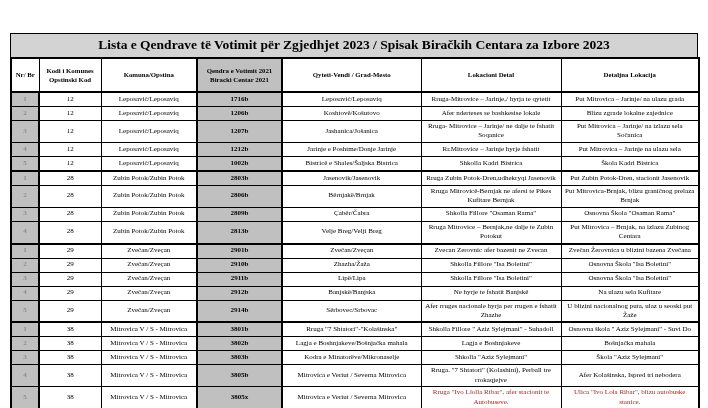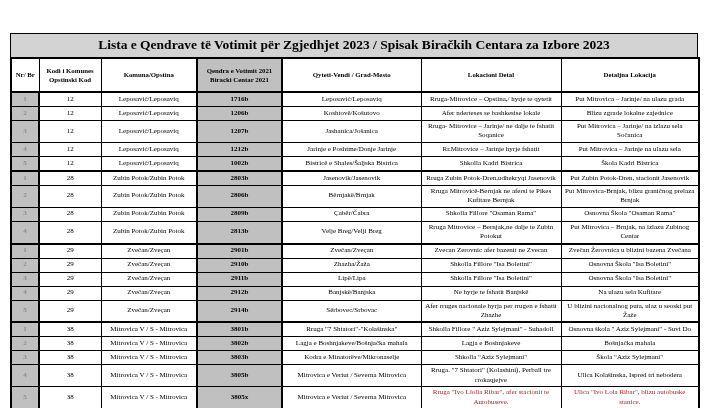--- a/index.html
+++ b/index.html
@@ -102,21 +102,21 @@
           <th>Detaljna Lokacija</th>
         </tr>
     </thead>
     <tbody id="table-body">
         <tr>
           <td class="nr-cell">1</td>
           <td class="code-cell">12</td>
           <td class="mun-cell">Leposavić/Leposaviq</td>
           <td class="center-cell">1716b</td>
           <td class="place-cell">Leposavić/Leposaviq</td>
-          <td class="loc-cell">Rruga-Mitrovice – Opstina,/ hyrje te qytetit</td>
+          <td class="loc-cell">Rruga-Mitrovice – Jarinje,/ hyrja te qytetit</td>
           <td class="loc-cell">Put Mitrovica – Jarinje/ na ulazu grada</td>
         </tr>
         <tr>
           <td class="nr-cell">2</td>
           <td class="code-cell">12</td>
           <td class="mun-cell">Leposavić/Leposaviq</td>
           <td class="center-cell">1206b</td>
           <td class="place-cell">Koshtovë/Košutovo</td>
           <td class="loc-cell">Afer nderteses se bashkesise lokale</td>
           <td class="loc-cell">Blizu zgrade lokalne zajednice</td>
@@ -175,21 +175,21 @@
           <td class="loc-cell">Shkolla Fillore "Osaman Rama"</td>
           <td class="loc-cell">Osnovna Škola "Osaman Rama"</td>
         </tr>
         <tr>
           <td class="nr-cell">4</td>
           <td class="code-cell">28</td>
           <td class="mun-cell">Zubin Potok/Zubin Potok</td>
           <td class="center-cell">2813b</td>
           <td class="place-cell">Velje Breg/Velji Breg</td>
           <td class="loc-cell">Rruga Mitrovice – Bernjak,ne dalje te Zubin Potokut</td>
-          <td class="loc-cell">Put Mitrovica – Brnjak, na izlazu Zubinog Centar</td>
+          <td class="loc-cell">Put Mitrovica – Brnjak, na izlazu Zubinog Centara</td>
         </tr>
         <tr class="group-start">
           <td class="nr-cell">1</td>
           <td class="code-cell">29</td>
           <td class="mun-cell">Zvečan/Zveçan</td>
           <td class="center-cell">2901b</td>
           <td class="place-cell">Zvečan/Zveçan</td>
           <td class="loc-cell">Zvecan Zerovnic afer bazenit ne Zvecan</td>
           <td class="loc-cell">Zvečan Žerovnica u blizini bazena Zvečana</td>
         </tr>
@@ -256,21 +256,21 @@
           <td class="loc-cell">Shkolla "Aziz Sylejmani"</td>
           <td class="loc-cell">Škola "Aziz Sylejmani"</td>
         </tr>
         <tr>
           <td class="nr-cell">4</td>
           <td class="code-cell">38</td>
           <td class="mun-cell">Mitrovica V / S - Mitrovica</td>
           <td class="center-cell">3805b</td>
           <td class="place-cell">Mitrovica e Veriut / Severna Mitrovica</td>
           <td class="loc-cell">Rruga. "7 Shtatori" (Kolashini), Perball tre rrokaqjejve</td>
-          <td class="loc-cell">Ulica Kolašinska, Ispred tri nebodera</td>
+          <td class="loc-cell">Afer Kolašinska, Ispred tri nebodera</td>
         </tr>
         <tr>
           <td class="nr-cell">5</td>
           <td class="code-cell">38</td>
           <td class="mun-cell">Mitrovica V / S - Mitrovica</td>
           <td class="center-cell">3805x</td>
           <td class="place-cell">Mitrovica e Veriut / Severna Mitrovica</td>
           <td class="loc-cell red">Rruga "Ivo Llolla Ribar", afer stacionit te Autobuseve.</td>
           <td class="loc-cell red">Ulica "Ivo Lola Ribar", blizu autobuske stanice.</td>
         </tr>

